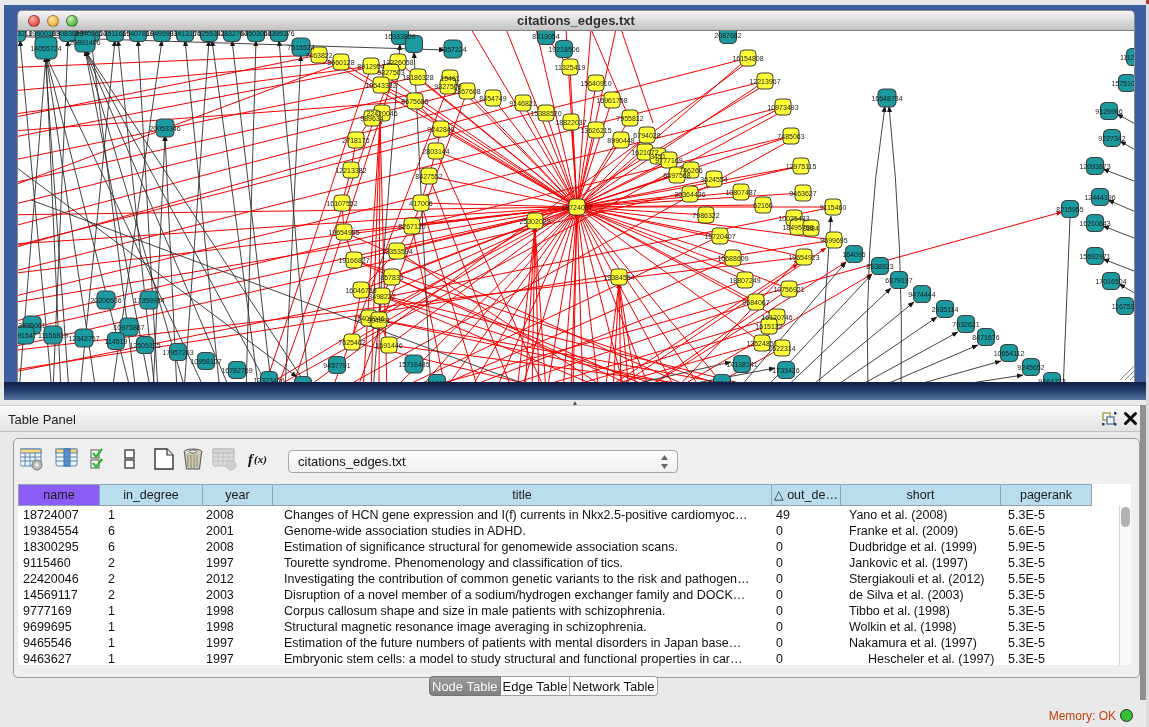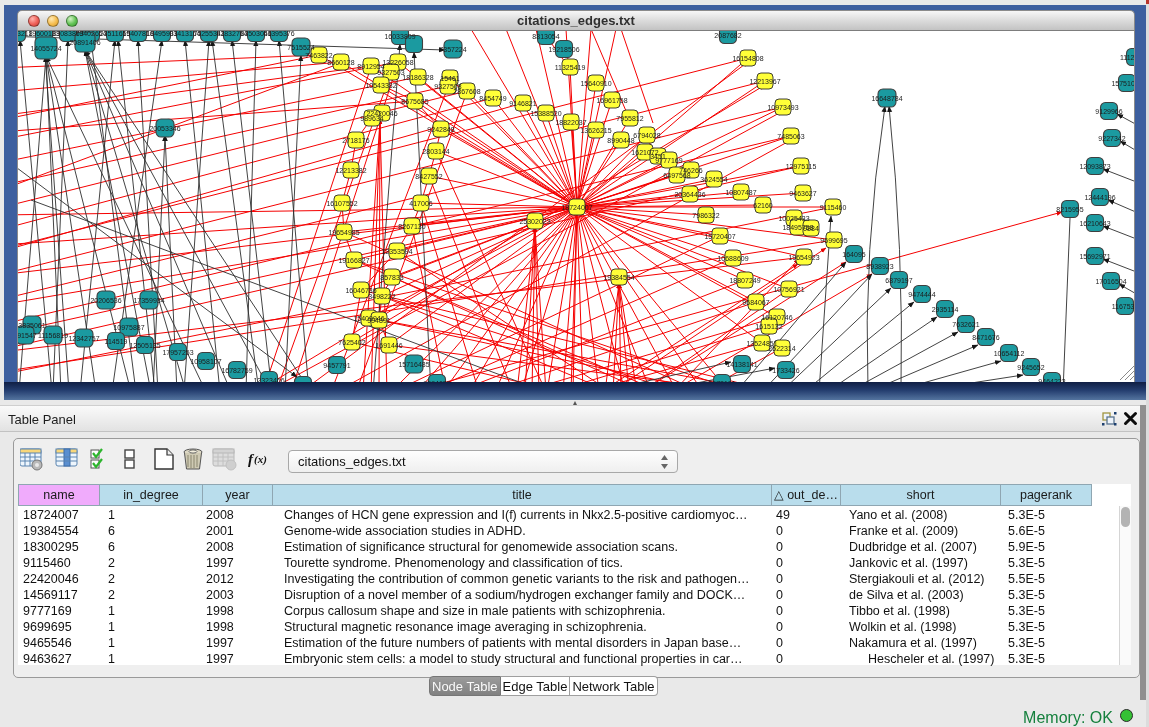--- a/index.html
+++ b/index.html
@@ -653,21 +653,21 @@
 </svg>
 <div id="combo" class="abs">citations_edges.txt
  <svg style="position:absolute;right:8px;top:3px" width="9" height="16">
       <path d="M4.5 1 L8 6 L1 6 z" fill="#666"></path>
       <path d="M4.5 15 L8 10 L1 10 z" fill="#666"></path>
     </svg>
 </div>
 
 <div class="abs" style="left:18px;top:484px;width:1113px;height:181px;background:#fff"></div>
 <div id="thead" class="abs">
- <div class="hc" style="left:0;width:82px;background:#f0abfc;border-left:1px solid #8fa6b2">name</div>
+ <div class="hc" style="left:0;width:82px;background:#8b5cf6;border-left:1px solid #8fa6b2">name</div>
  <div class="hc" style="left:82px;width:103px">in_degree</div>
  <div class="hc" style="left:185px;width:70px">year</div>
  <div class="hc" style="left:255px;width:499px">title</div>
  <div class="hc" style="left:754px;width:69px">△ out_de…</div>
  <div class="hc" style="left:823px;width:160px">short</div>
  <div class="hc" style="left:983px;width:91px">pagerank</div>
 </div>
 <div class="trow" style="top:507px">
     <span style="left:5px">18724007</span>
     <span style="left:90px">1</span>
@@ -685,21 +685,21 @@
     <span style="left:758px">0</span>
     <span style="left:831px">Franke et al. (2009)</span>
     <span style="left:990px">5.6E-5</span>
   </div>
 <div class="trow" style="top:539px">
     <span style="left:5px">18300295</span>
     <span style="left:90px">6</span>
     <span style="left:188px">2008</span>
     <span style="left:266px">Estimation of significance structural for genomewide association scans.</span>
     <span style="left:758px">0</span>
-    <span style="left:831px">Dudbridge et al. (2007)</span>
+    <span style="left:831px">Dudbridge et al. (1999)</span>
     <span style="left:990px">5.9E-5</span>
   </div>
 <div class="trow" style="top:555px">
     <span style="left:5px">9115460</span>
     <span style="left:90px">2</span>
     <span style="left:188px">1997</span>
     <span style="left:266px">Tourette syndrome. Phenomenology and classification of tics.</span>
     <span style="left:758px">0</span>
     <span style="left:831px">Jankovic et al. (1997)</span>
     <span style="left:990px">5.3E-5</span>
@@ -761,18 +761,18 @@
 
 <div class="abs" style="left:1119px;top:506px;width:12px;height:159px;background:#fafafa;border-left:1px solid #d5d5d5"></div>
 <div class="abs" style="left:1120.5px;top:507px;width:9px;height:20px;background:#b3b3b3;border-radius:5px"></div>
 
 <div id="tabs" class="abs">
  <div class="tab" style="background:linear-gradient(#9c9c9c,#818181);color:#fafafa;border:1px solid #767676;border-radius:4px 0 0 4px">Node Table</div>
  <div class="tab">Edge Table</div>
  <div class="tab" style="border-radius:0 4px 4px 0">Network Table</div>
 </div>
 
-<div class="abs" style="left:1020px;top:709px;width:96px;text-align:center;font-size:16px;color:#15803d">Memory: OK</div>
+<div class="abs" style="left:1020px;top:709px;width:96px;text-align:right;font-size:12px;color:#c2410c">Memory: OK</div>
 <div class="abs" style="left:1120px;top:709px;width:13px;height:13px;border-radius:50%;background:#35c135;border:1.5px solid #2a2a2a"></div>
 
 <div class="abs" style="left:1146px;top:0;width:3px;height:727px;background:#dcdcdc"></div>
 <div class="abs" style="left:1140px;top:405px;width:6px;height:295px;background:#8f8f8f"></div>
 <div class="abs" style="left:1146px;top:0;width:3px;height:4px;background:#b8352c"></div>
 
 </body></html>

